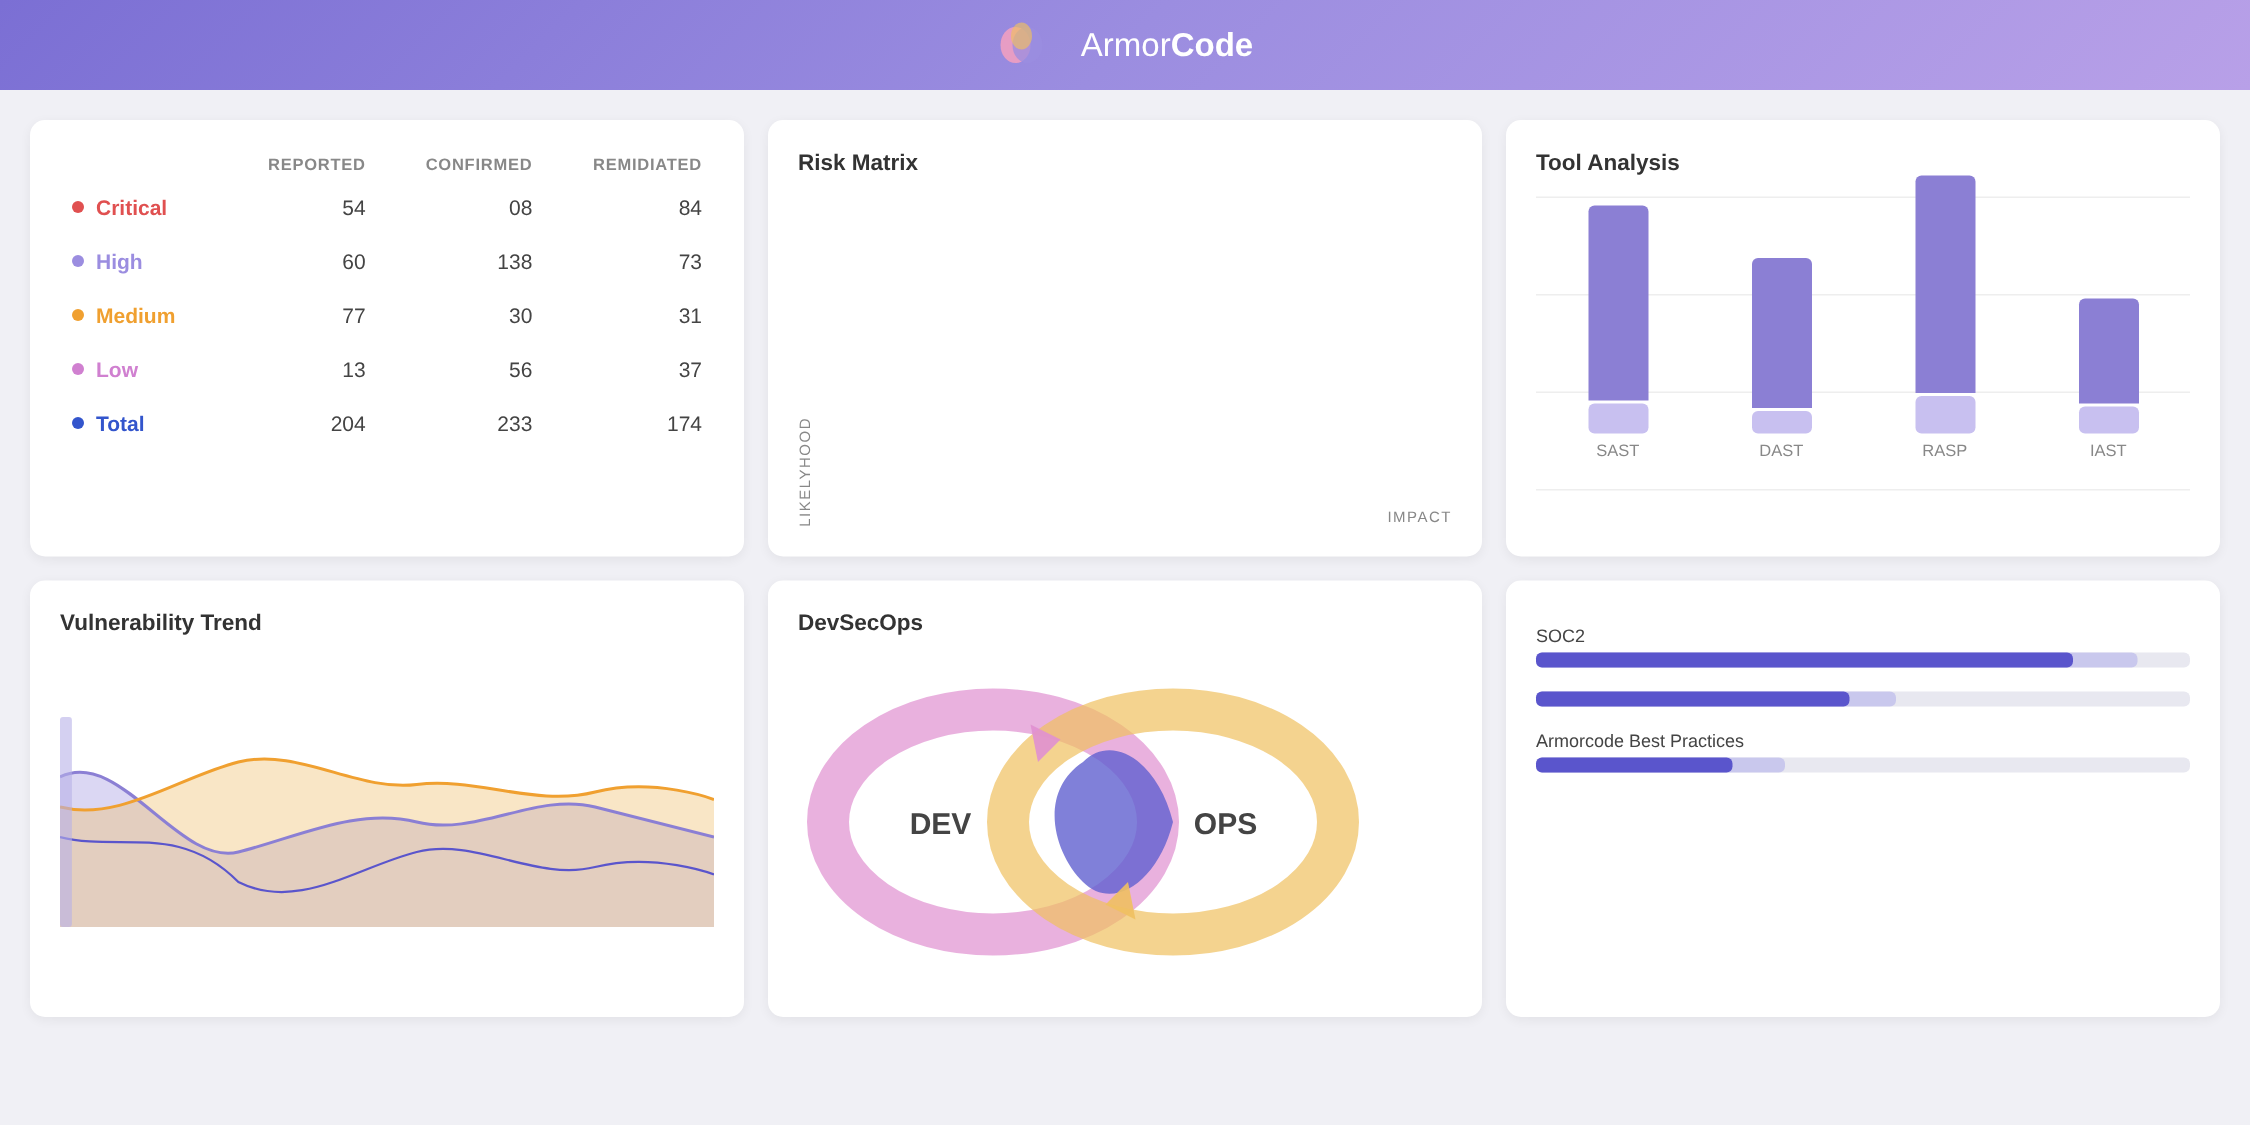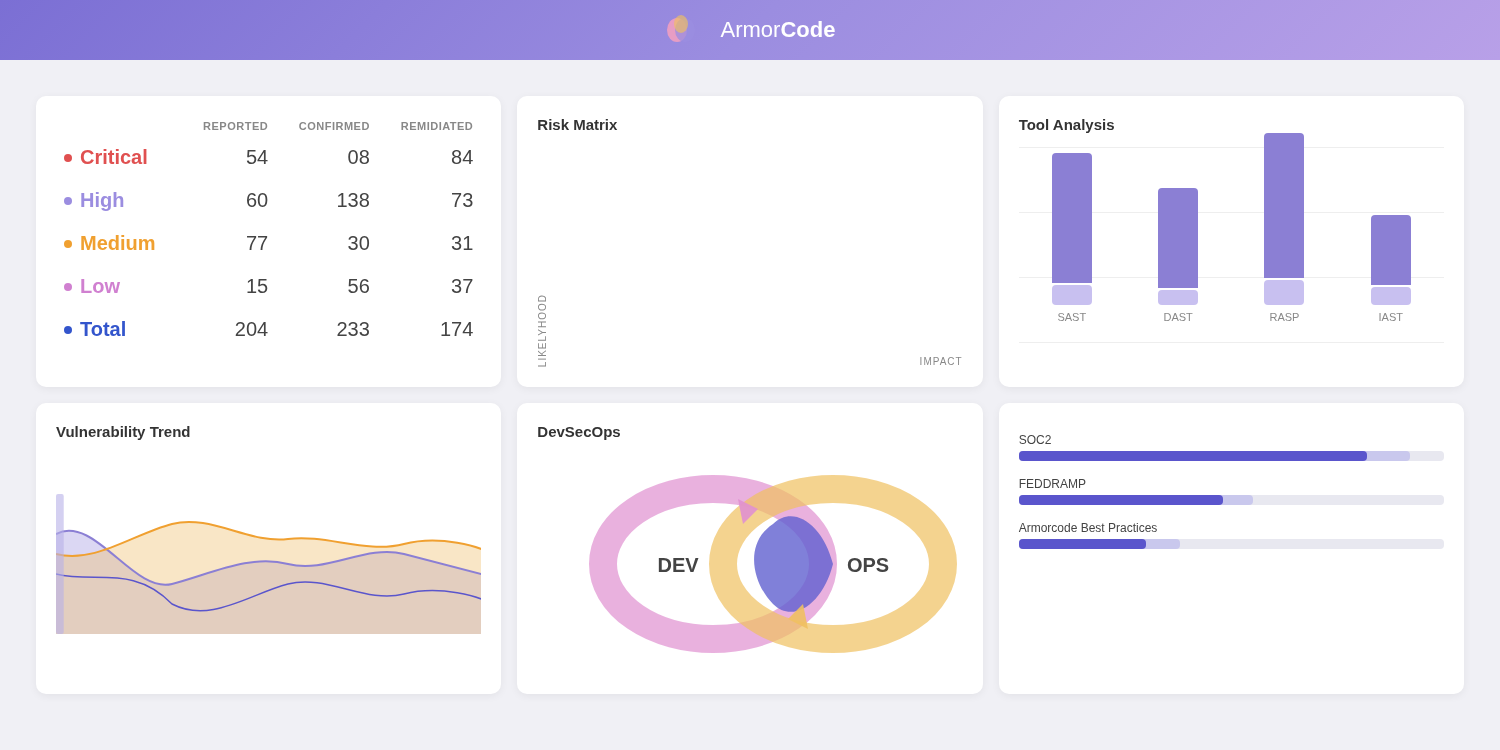--- a/index.html
+++ b/index.html
@@ -12,21 +12,21 @@
       align-items: center;
       justify-content: center;
       gap: 24px;
     }
     .logo-icon {
       width: 32px;
       height: 32px;
     }
 
     .dashboard {
-      padding: 36px;
+      padding: 20px;
       display: grid;
       grid-template-columns: 1fr 1fr 1fr;
       grid-template-rows: auto auto;
       gap: 16px;
       max-width: 1500px;
     }
 
     .card {
       background: white;
       border-radius: 10px;
@@ -49,21 +49,21 @@
       color: #888;
       font-weight: 600;
       letter-spacing: 0.5px;
       text-align: right;
       padding: 4px 8px;
     }
     .vuln-table th:first-child { text-align: left; }
     .vuln-table td {
       text-align: right;
       padding: 10px 8px;
-      font-size: 20px;
+      font-size: 14px;
       color: #444;
     }
     .vuln-table td:first-child { text-align: left; }
     .severity-label {
       display: flex;
       align-items: center;
       gap: 8px;
       font-weight: 600;
     }
     .dot {
@@ -143,21 +143,21 @@
     .trend-chart {
       height: 180px;
       position: relative;
       overflow: hidden;
     }
 
     
     .devsecops-container {
       display: flex;
       align-items: center;
-      justify-content: flex-end;
+      justify-content: flex-start;
       height: 220px;
     }
 
     
     .compliance-bars { padding-top: 10px; }
     .compliance-item { margin-bottom: 16px; }
     .compliance-label {
       font-size: 12px;
       color: #444;
       margin-bottom: 4px;
@@ -243,21 +243,21 @@
     <td>30</td>
     <td>31</td>
   </tr>
             <tr>
     <td>
       <div class="severity-label">
         <span class="dot" style="background:#d080d0;"></span>
         <span style="color:#d080d0;">Low</span>
       </div>
     </td>
-    <td>15</td>
+    <td>13</td>
     <td>56</td>
     <td>37</td>
   </tr>
             <tr>
     <td>
       <div class="severity-label">
         <span class="dot" style="background:#3355cc;"></span>
         <span style="color:#3355cc;">Total</span>
       </div>
     </td>
@@ -267,21 +267,21 @@
   </tr>
           </tbody>
       </table>
     </div>
   </div>
 
   <div class="card">
     <div class="card-title">Risk Matrix</div>
     <div class="risk-matrix-container">
       <div class="risk-matrix-y-label">LIKELYHOOD</div>
-      <div style="flex:1; display:flex; gap:12px;align-items:center;">
+      <div style="flex:1; display:flex; flex-direction:column; gap:12px;">
         <div class="risk-matrix-grid" id="risk-matrix-grid">
             <div class="cell" style="background: rgb(200, 192, 232);"></div>
             <div class="cell" style="background: rgb(200, 192, 232);"></div>
             <div class="cell" style="background: rgb(232, 200, 176);"></div>
             <div class="cell" style="background: rgb(232, 176, 176);"></div>
             <div class="cell" style="background: rgb(232, 176, 176);"></div>
             <div class="cell" style="background: rgb(200, 192, 232);"></div>
             <div class="cell" style="background: rgb(200, 192, 232);"></div>
             <div class="cell" style="background: rgb(232, 200, 176);"></div>
             <div class="cell" style="background: rgb(232, 176, 176);"></div>
@@ -394,21 +394,20 @@
   <div class="card">
     <div class="compliance-bars" id="compliance-bars">
         <div class="compliance-item">
     <div class="compliance-label">SOC2</div>
     <div class="compliance-bar-bg">
       <div class="compliance-bar-fill2" style="width:92%; background:#9b98e8;"></div>
       <div class="compliance-bar-fill" style="width:82%; background:#5a55cc;"></div>
     </div>
   </div>
         <div class="compliance-item">
-    <div class="compliance-label">FEDDRAMP</div>
     <div class="compliance-bar-bg">
       <div class="compliance-bar-fill2" style="width:55%; background:#9b98e8;"></div>
       <div class="compliance-bar-fill" style="width:48%; background:#5a55cc;"></div>
     </div>
   </div>
         <div class="compliance-item">
     <div class="compliance-label">Armorcode Best Practices</div>
     <div class="compliance-bar-bg">
       <div class="compliance-bar-fill2" style="width:38%; background:#9b98e8;"></div>
       <div class="compliance-bar-fill" style="width:30%; background:#5a55cc;"></div>

